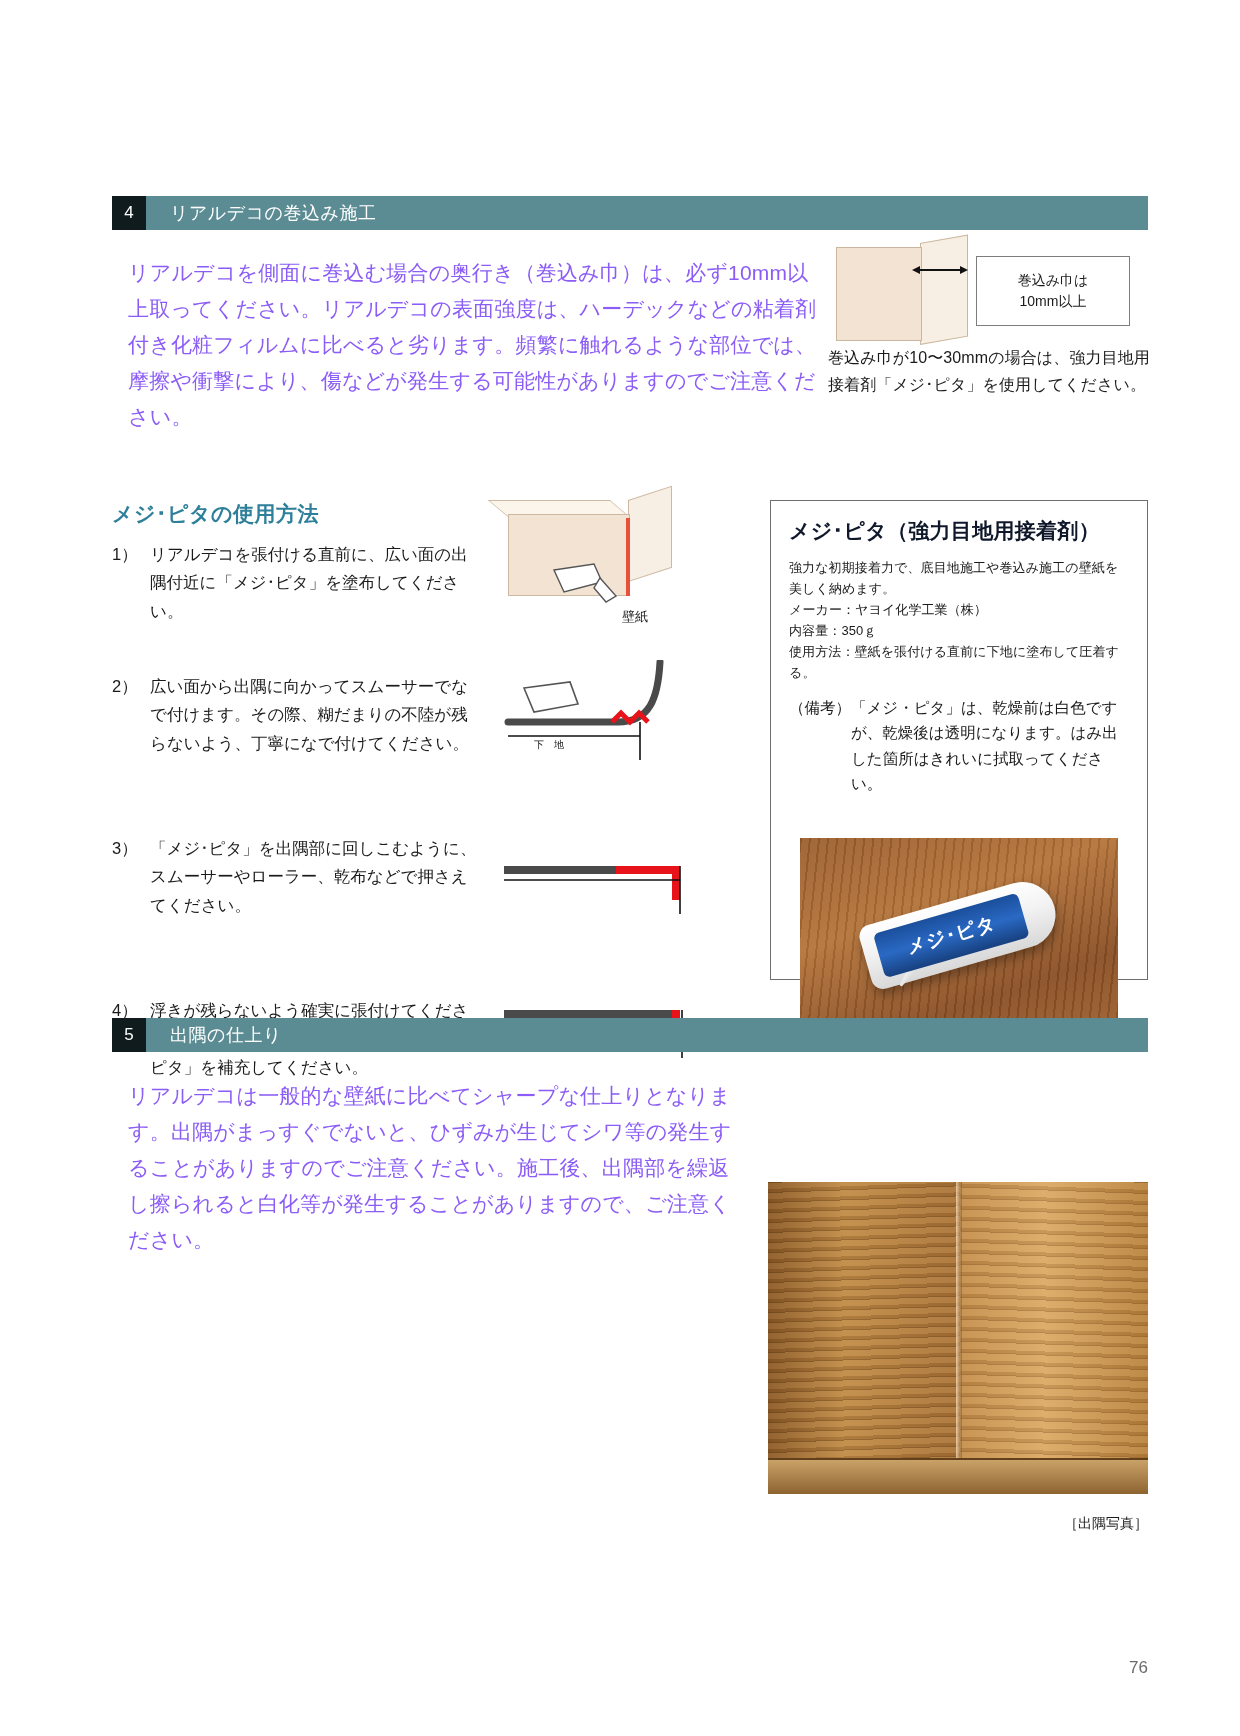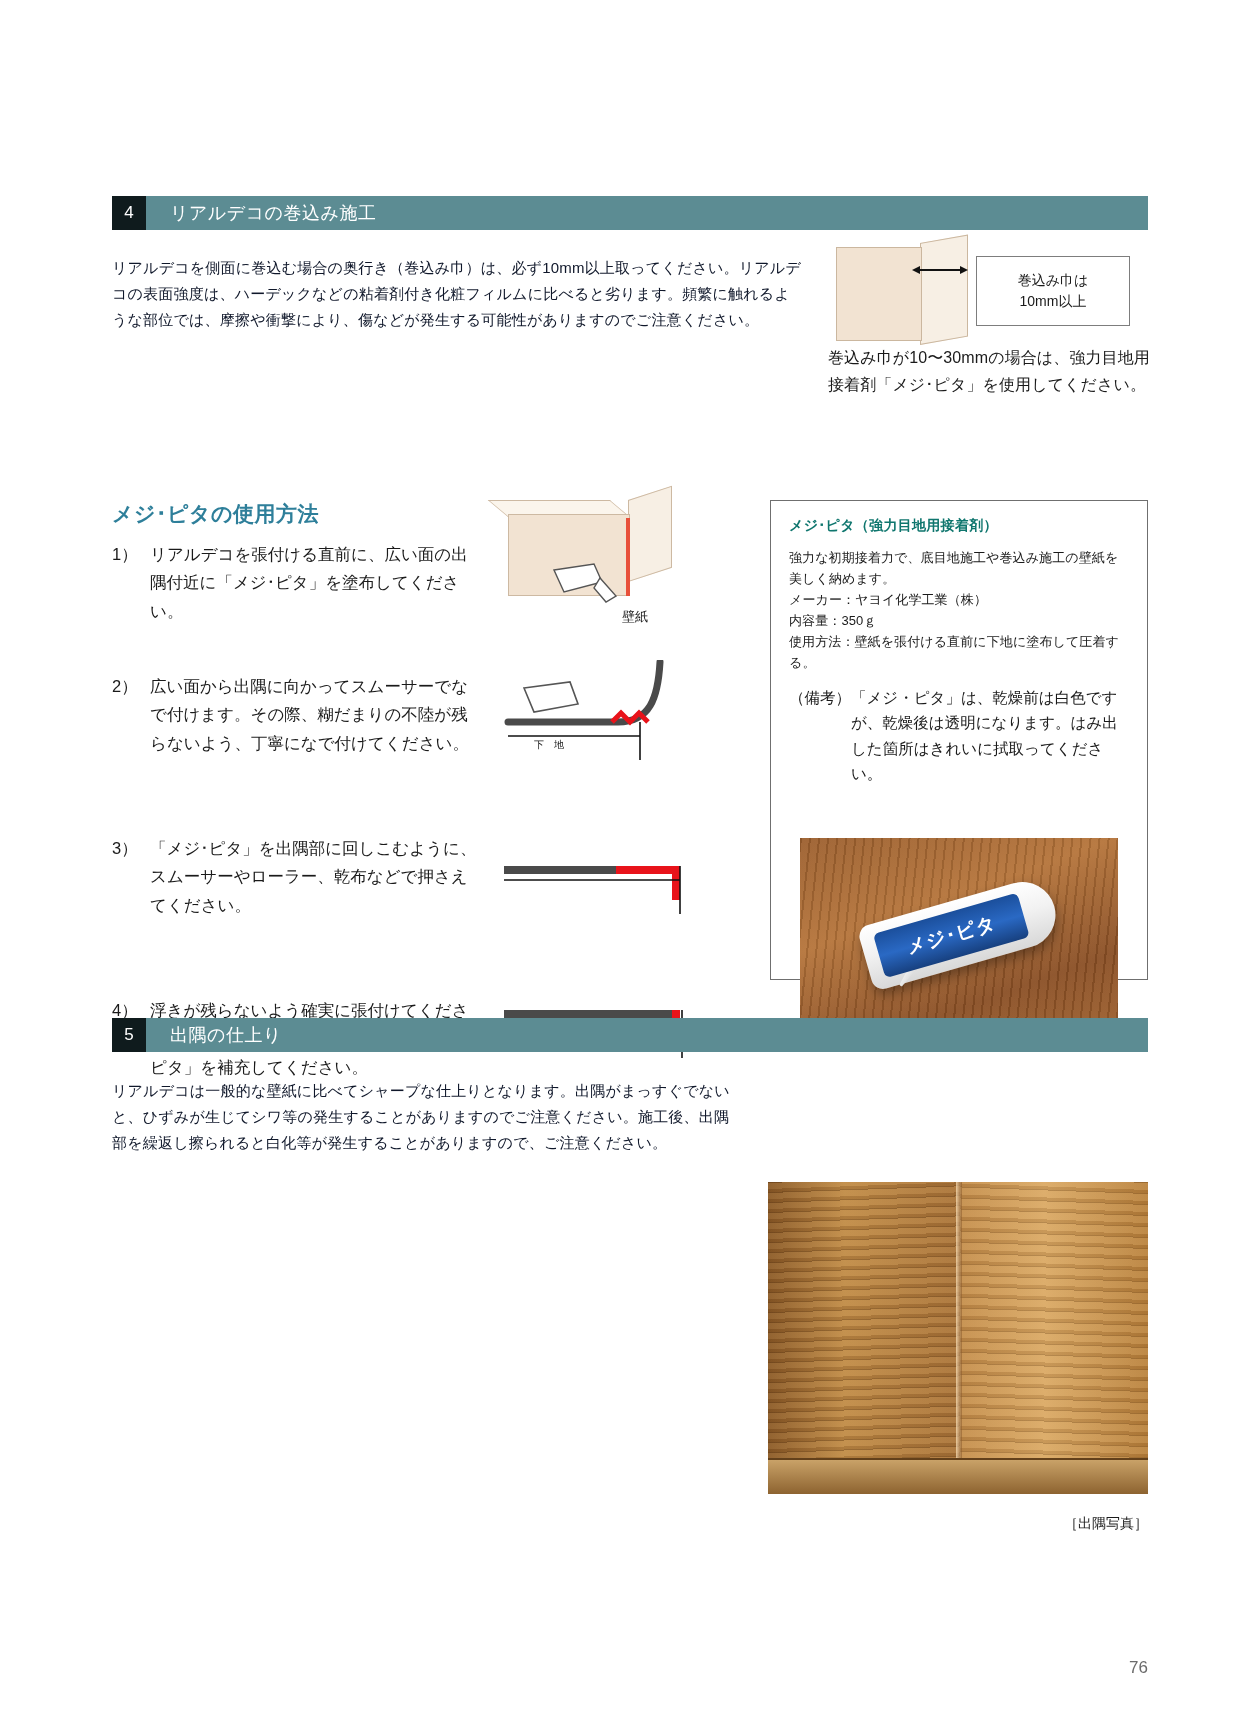--- a/index.html
+++ b/index.html
@@ -40,24 +40,25 @@
   .section-title {
     color: #ffffff;
     font-size: 18px;
     padding-left: 24px;
     letter-spacing: 0.5px;
   }
 
   
   .para {
     position: absolute;
-    font-size: 15px;
+    font-size: 21px;
     line-height: 1.72;
     letter-spacing: 0.2px;
-    color: #0f172a;
+    color: #8b5cf6;
+    margin-left: 16px;
   }
 
   
   .wrap-diagram {
     position: absolute;
     left: 828px;
     top: 243px;
     width: 320px;
     height: 100px;
   }
@@ -186,23 +187,23 @@
     left: 770px;
     top: 500px;
     width: 378px;
     height: 480px;
     border: 1px solid #6f6f6f;
     background: #ffffff;
     box-sizing: border-box;
     padding: 16px 18px;
   }
   .info-title {
-    font-size: 14px;
+    font-size: 21px;
     font-weight: bold;
-    color: #0f766e;
+    color: #0f172a;
     margin-bottom: 8px;
     letter-spacing: 0.3px;
   }
   .info-text {
     font-size: 13px;
     line-height: 1.62;
     letter-spacing: 0.1px;
     margin-top: 12px;
   }
   .info-note {

